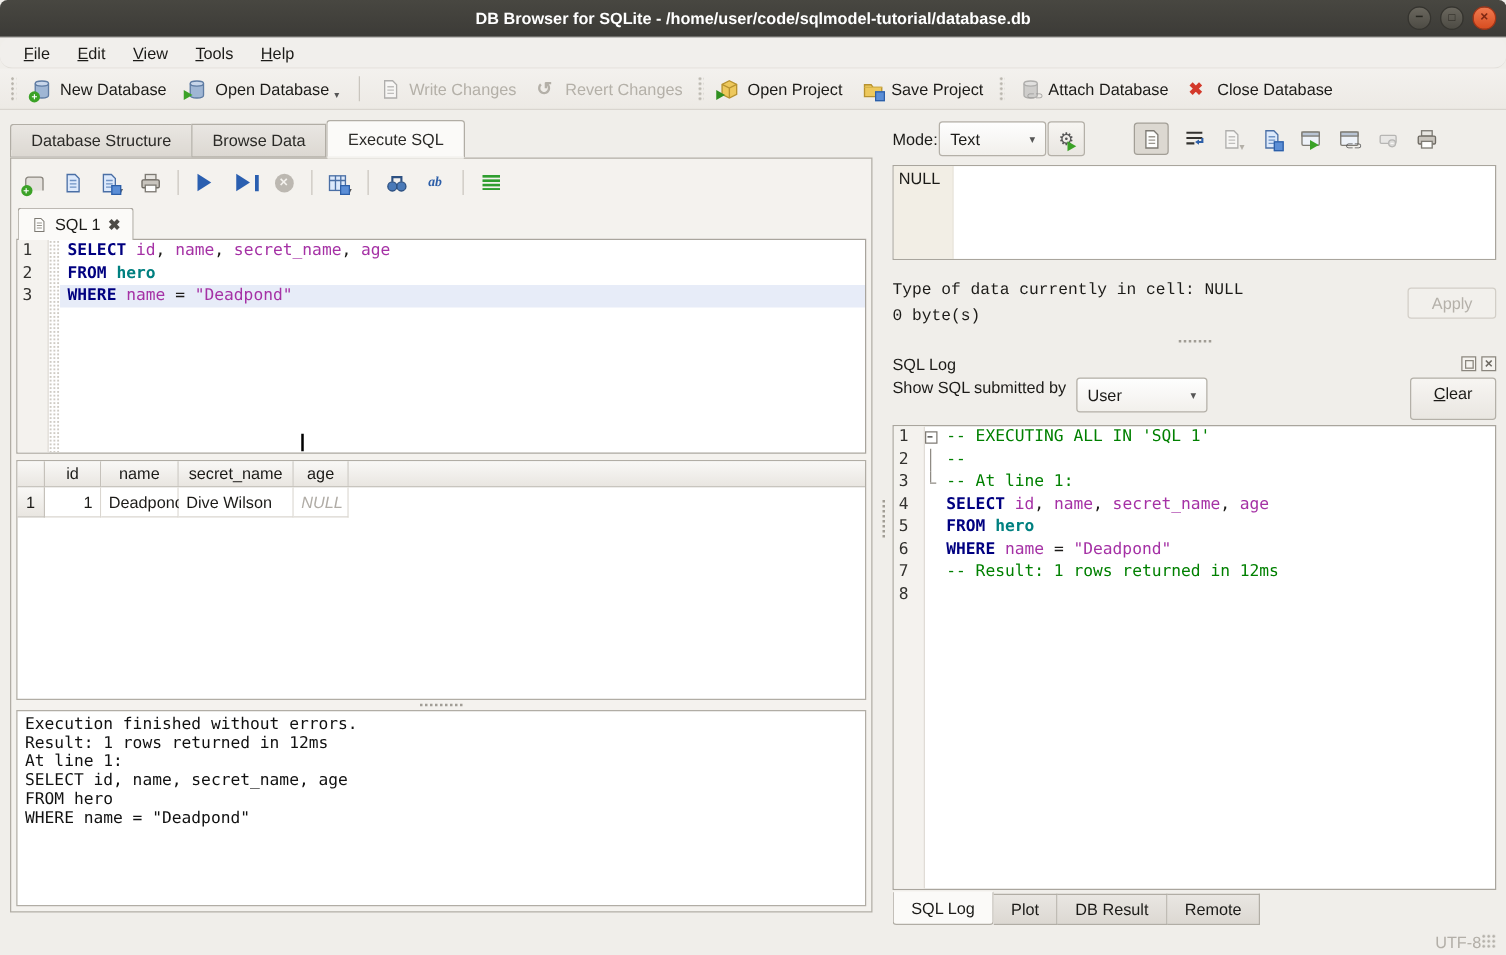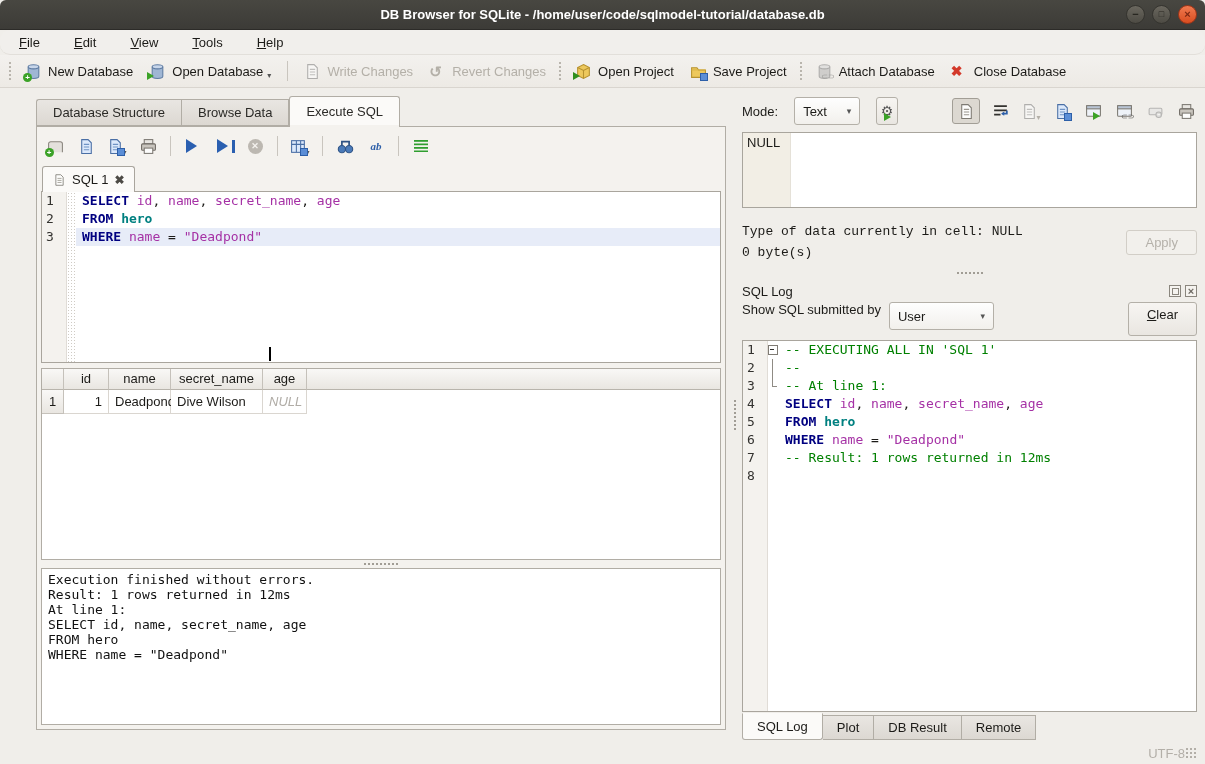--- a/index.html
+++ b/index.html
@@ -14,21 +14,21 @@
               border-radius:6px 6px 0 0; }
   .titlebar .title { color:#fff; font-weight:bold; font-size:13px; }
   .winbtns { position:absolute; right:8px; top:5px; display:flex; gap:7px; }
   .wbtn { width:19px; height:19px; border-radius:50%; background:linear-gradient(#6a675e,#4d4b44);
           border:1px solid #35342f; color:#26251f; font-size:11px; line-height:17px; text-align:center;
           font-weight:bold; cursor:default; }
   .wbtn.max { font-size:9px; }
   .wbtn.close { background:linear-gradient(#f07a50,#d84d20); border-color:#a33517; color:#7e2813; }
 
   
-  .menubar { height:25px; background:#f1efec; display:flex; align-items:center; padding-left:10px; gap:16px;
+  .menubar { height:25px; background:#f1efec; display:flex; align-items:center; padding-left:10px; gap:4px;
              border-bottom:1px solid #e2dfda;border-radius:10px; }
   .menu-item { display:inline-block; padding:3px 9px; }
   .menu-item::first-letter { text-decoration:underline; }
 
   
   .toolbar { height:33px; background:linear-gradient(#f3f1ee,#edeae5); display:flex; align-items:center;
              border-bottom:1px solid #d9d5cf; padding:0 4px; }
   .handle { width:5px; height:20px; margin:0 4px;
             background-image:radial-gradient(circle, #b9b5ad 1px, transparent 1.2px);
             background-size:4px 4px; }
@@ -46,21 +46,21 @@
                  border:4px solid transparent; border-left:7px solid #3ba227; }
   .badge-arrow.big { border-left-color:#2f8f1f; }
   .badge-disk { position:absolute; right:-1px; bottom:-1px; width:8px; height:8px; background:#5b8ed6;
                 border:1px solid #2d5fa8; }
   .badge-link { position:absolute; right:-2px; bottom:-1px; font-size:8px; color:#555; }
   .gray { filter:grayscale(1) opacity(.55); }
   .glyph-red { color:#d3392a; font-size:14px; font-weight:bold; line-height:17px; }
   .glyph-undo { color:#b4b0a8; font-size:15px; font-weight:bold; line-height:17px; }
 
   
-  .main { flex:1; display:flex; min-height:0;padding-left:28px; }
+  .main { flex:1; display:flex; min-height:0; }
 
   
   .left-col { width:704px; padding:8px 0 0 8px; display:flex; flex-direction:column; }
   .main-tabs { display:flex; z-index:2; }
   .mtab { padding:5px 16px 5px 16px; margin-top:3px; background:linear-gradient(#e9e6e2,#dcd8d2);
           border:1px solid #b1ada5; border-right:none; color:#2b2a27; }
   .mtab:first-child { border-top-left-radius:3px; }
   .mtab.active { margin-top:0; padding-top:7px; background:#fbfaf8; border:1px solid #b1ada5; border-bottom:none;
                  border-radius:3px 3px 0 0; position:relative; }
   .mtab.active::after { content:""; position:absolute; left:0; right:0; bottom:-1px; height:2px; background:#f4f2ee; }
@@ -148,21 +148,21 @@
   .right-col { flex:1; display:flex; flex-direction:column; padding:4px 8px 0 4px; min-width:0; }
   .dock-header { height:22px; display:flex; align-items:center; margin-top:2px; }
   .dock-header .dtitle { flex:1; }
   .dockic { width:12px; height:12px; border:1px solid #8a867e; background:#f5f3ef; position:relative; margin-left:4px; }
   .dockic.float::before { content:""; position:absolute; left:2px; top:2px; width:5px; height:5px; border:1px solid #8a867e; }
   .dockic.float::after { content:""; position:absolute; right:1px; bottom:1px; width:5px; height:5px;
                          border:1px solid #8a867e; background:#f5f3ef; }
   .dockic.xclose::before { content:"×"; position:absolute; left:0; right:0; top:-1px; text-align:center;
                            font:bold 11px/12px "Liberation Sans",sans-serif; color:#6e6a63; }
 
-  .mode-row { height:34px; display:flex; align-items:center; margin-top:2px; gap:16px; }
+  .mode-row { height:34px; display:flex; align-items:center; margin-top:2px; gap:1px; }
   .select { background:linear-gradient(#fefefe,#f2f0ec); border:1px solid #b4b0a8; border-radius:3px;
             height:28px; display:flex; align-items:center; padding:0 8px; gap:14px; }
   .select .sv { flex:1; }
   .select .caret { font-size:9px; align-self:center; }
   .gearbtn { width:30px; height:28px; border:1px solid #b4b0a8; border-radius:3px;
              background:linear-gradient(#f7f5f2,#e9e6e1); position:relative; text-align:center;
              font-size:14px; line-height:26px; color:#555; }
   .gearbtn .badge-arrow { left:auto; right:2px; bottom:3px; }
   .cellbar { display:flex; align-items:center; gap:9px; margin-left:38px; }
   .icbtn.pressed { background:#dcd8d1; border:1px solid #a29e96; border-radius:3px; width:28px; height:26px; }

